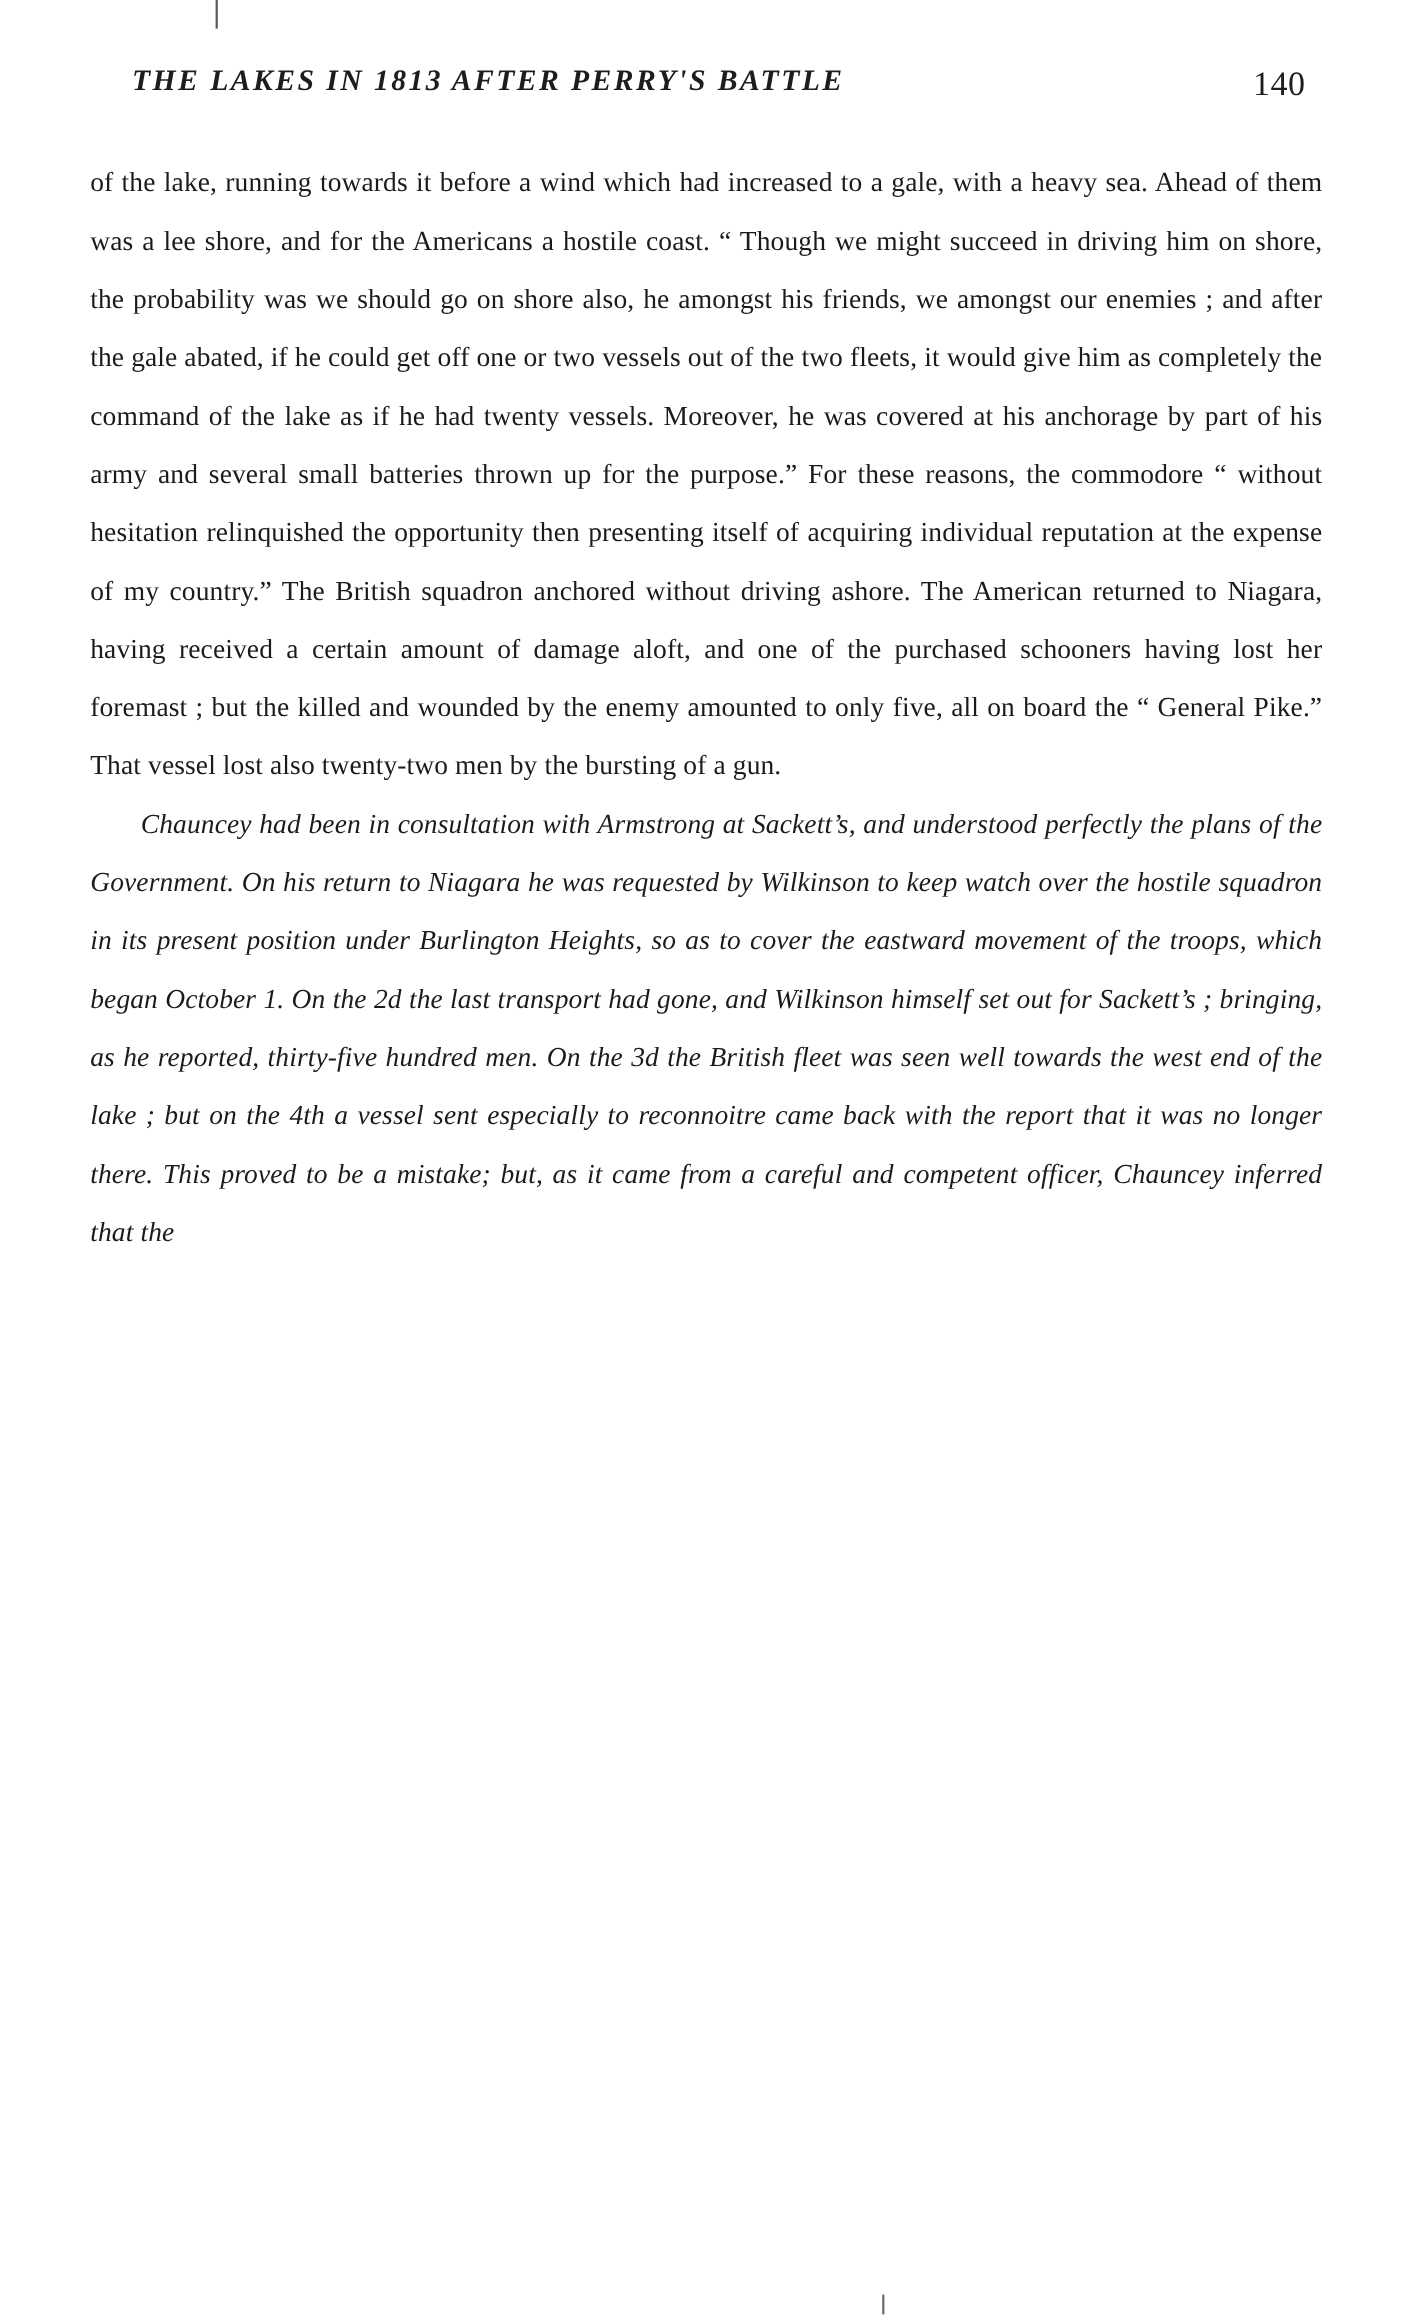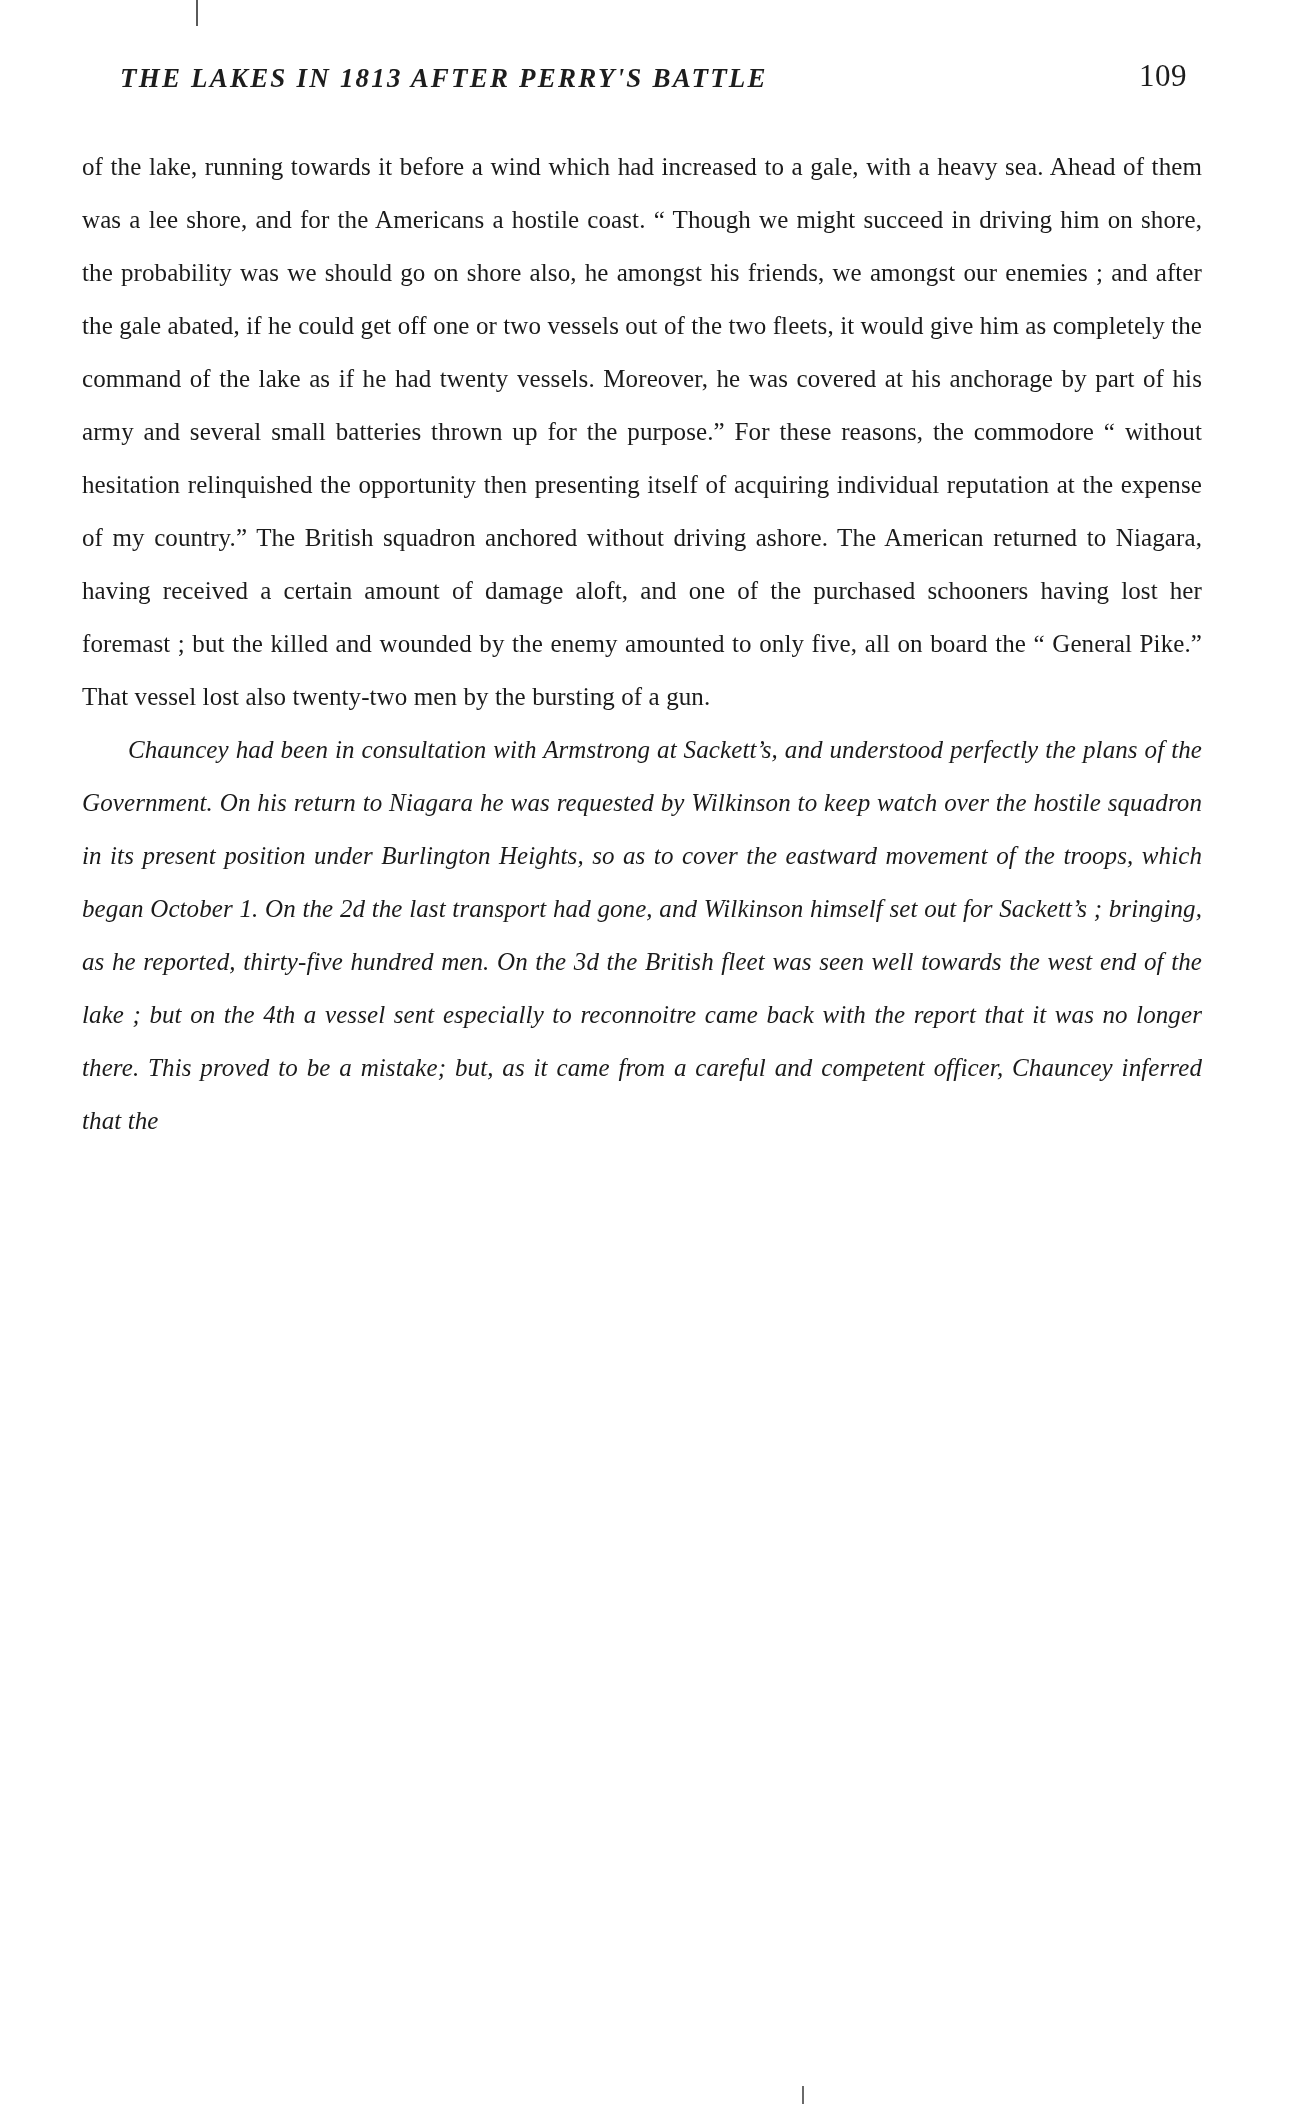--- a/index.html
+++ b/index.html
@@ -37,21 +37,21 @@
     width: 2px;
     height: 18px;
     background: #6a6a6a;
   }
   .running-head {
     position: absolute;
     top: 58px;
     left: 120px;
     right: 110px;
     display: flex;
-    align-items: flex-end;
+    align-items: flex-start;
     justify-content: space-between;
   }
   .head-title {
     font-style: italic;
     font-weight: 700;
     font-size: 27px;
     letter-spacing: 2.2px;
     color: #1d1d1d;
     white-space: nowrap;
   }
@@ -86,21 +86,21 @@
 </style>
 </head>
 <body>
 
 <div class="page">
 
   <div class="tick-top"></div>
 
   <div class="running-head">
     <div class="head-title">THE LAKES IN 1813 AFTER PERRY'S BATTLE</div>
-    <div class="folio">109</div>
+    <div class="folio">140</div>
   </div>
 
   <div class="body-text">
     <p>of the lake, running towards it before a wind which had increased to a gale, with a heavy sea.  Ahead of them was a lee shore, and for the Americans a hostile coast.  “ Though we might succeed in driving him on shore, the probability was we should go on shore also, he amongst his friends, we amongst our enemies ; and after the gale abated, if he could get off one or two vessels out of the two fleets, it would give him as completely the command of the lake as if he had twenty vessels.  Moreover, he was covered at his anchorage by part of his army and several small batteries thrown up for the purpose.”  For these reasons, the commodore “ without hesitation relinquished the opportunity then presenting itself of acquiring individual reputation at the expense of my country.”  The British squadron anchored without driving ashore.  The American returned to Niagara, having received a certain amount of damage aloft, and one of the purchased schooners having lost her foremast ; but the killed and wounded by the enemy amounted to only five, all on board the “ General Pike.”  That vessel lost also twenty-two men by the bursting of a gun.</p>
     <p class="indent">Chauncey had been in consultation with Armstrong at Sackett’s, and understood perfectly the plans of the Government.  On his return to Niagara he was requested by Wilkinson to keep watch over the hostile squadron in its present position under Burlington Heights, so as to cover the eastward movement of the troops, which began October 1.  On the 2d the last transport had gone, and Wilkinson himself set out for Sackett’s ; bringing, as he reported, thirty-five hundred men.  On the 3d the British fleet was seen well towards the west end of the lake ; but on the 4th a vessel sent especially to reconnoitre came back with the report that it was no longer there.  This proved to be a mistake; but, as it came from a careful and competent officer, Chauncey inferred that the</p>
   </div>
 
   <div class="tick-bottom"></div>
 
 </div>

